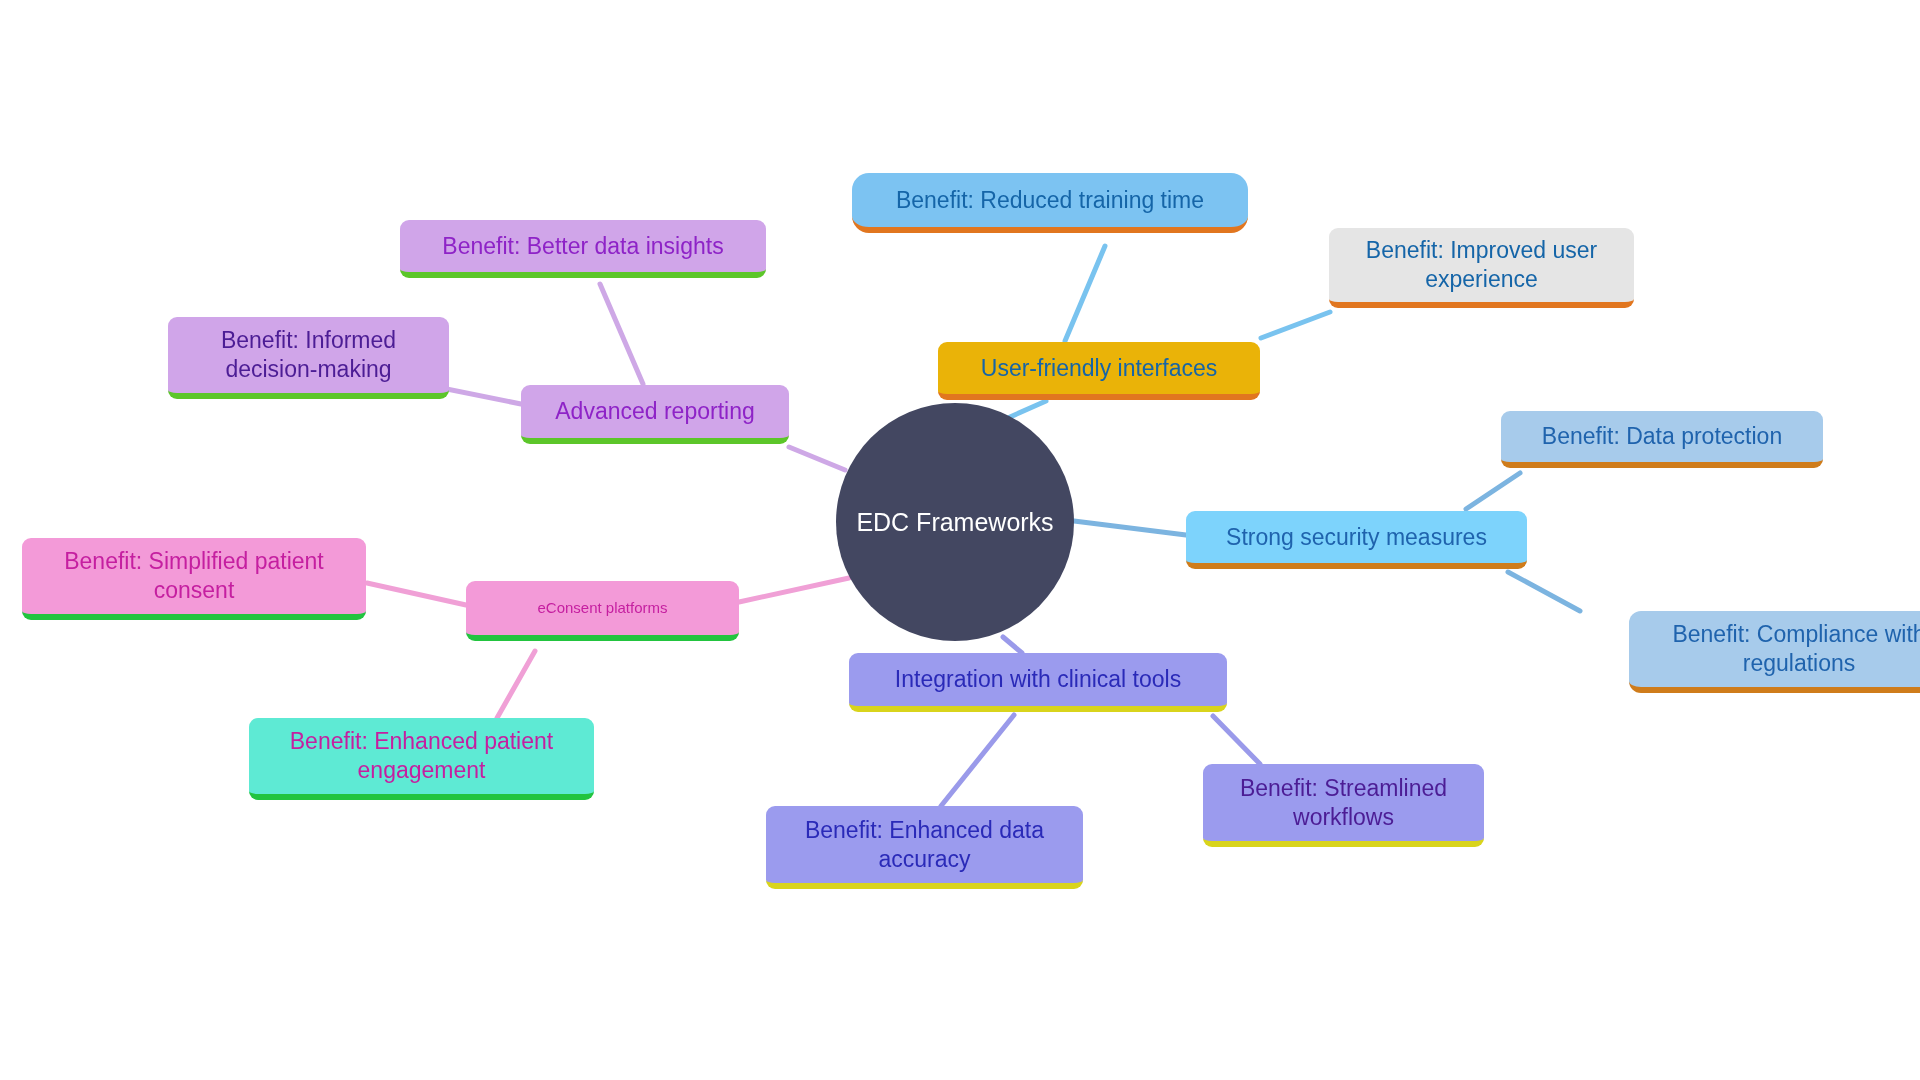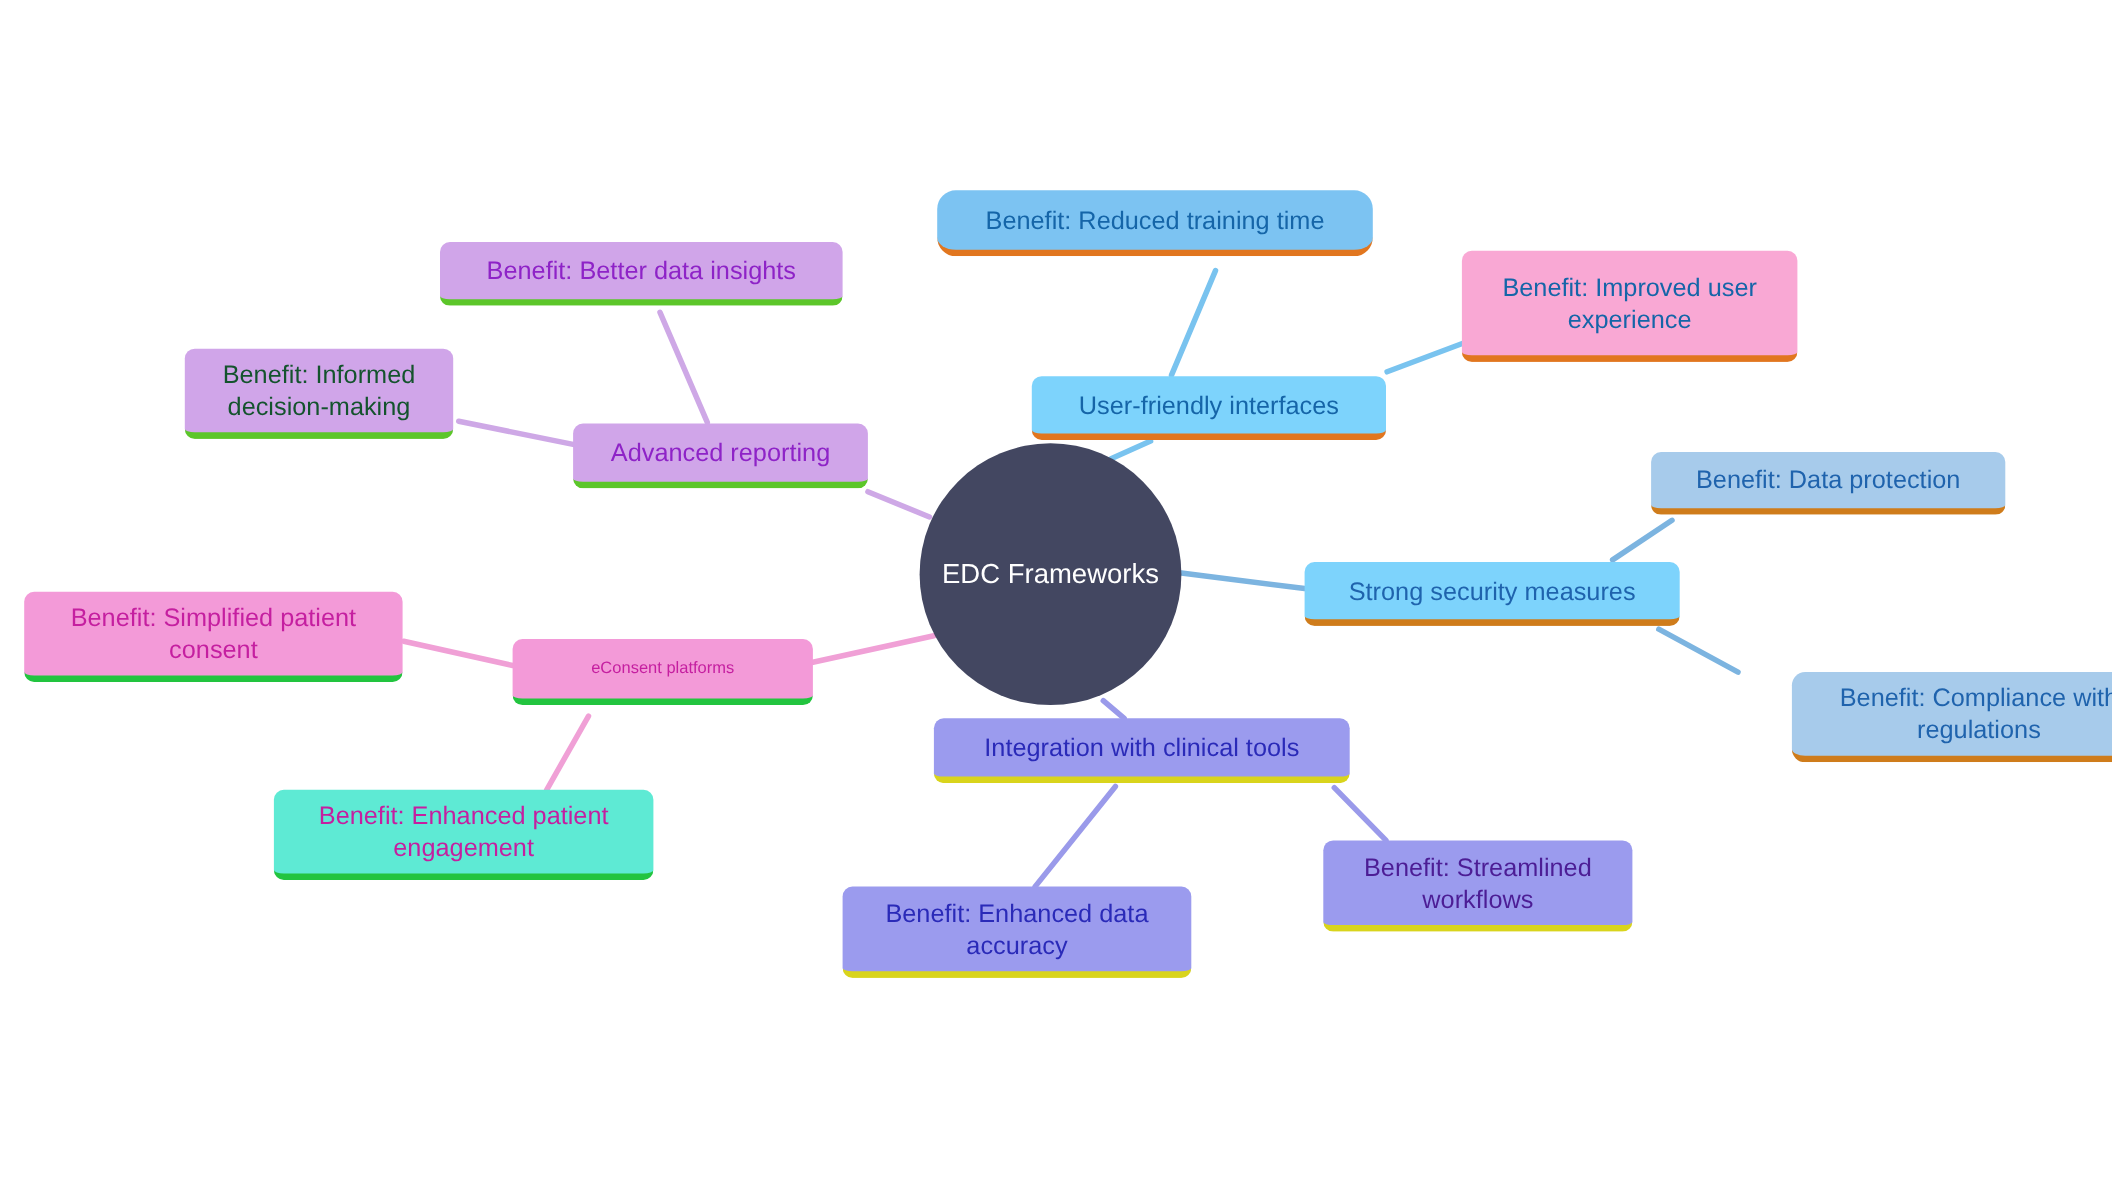--- a/index.html
+++ b/index.html
@@ -65,31 +65,31 @@
       <line x1="466" y1="605" x2="367" y2="583" stroke="#f0a0d6" stroke-width="5" stroke-linecap="round"></line>
       <line x1="535" y1="651" x2="497" y2="718" stroke="#f0a0d6" stroke-width="5" stroke-linecap="round"></line>
       <line x1="1003" y1="637" x2="1022" y2="653" stroke="#9a9aea" stroke-width="5" stroke-linecap="round"></line>
       <line x1="1014" y1="715" x2="941" y2="806" stroke="#9a9aea" stroke-width="5" stroke-linecap="round"></line>
       <line x1="1213" y1="716" x2="1260" y2="764" stroke="#9a9aea" stroke-width="5" stroke-linecap="round"></line>
     </svg>
   <div id="node-layer">
       <div class="center-node" style="left: 836px; top: 403px; width: 238px; height: 238px; background: rgb(67, 71, 97); color: rgb(255, 255, 255); font-size: 25px;">
         <span class="label">EDC Frameworks</span>
       </div>
-      <div class="node" style="left: 938px; top: 342px; width: 322px; height: 58px; background: #7dd3fc; color: rgb(21, 101, 168); font-size: 23px; border-bottom: 6px solid rgb(225, 118, 31);"><span class="label">User-friendly interfaces</span></div>
+      <div class="node" style="left: 938px; top: 342px; width: 322px; height: 58px; background: #eab308; color: rgb(21, 101, 168); font-size: 23px; border-bottom: 6px solid rgb(225, 118, 31);"><span class="label">User-friendly interfaces</span></div>
       <div class="node" style="left: 852px; top: 173px; width: 396px; height: 60px; background: rgb(124, 195, 242); color: rgb(21, 101, 168); font-size: 23px; border-bottom: 6px solid rgb(225, 118, 31); border-radius: 17px;"><span class="label">Benefit: Reduced training time</span></div>
-      <div class="node" style="left: 1329px; top: 228px; width: 305px; height: 101px; background: #f9a8d4; color: rgb(21, 101, 168); font-size: 23px; border-bottom: 6px solid rgb(225, 118, 31);"><span class="label">Benefit: Improved user
+      <div class="node" style="left: 1329px; top: 228px; width: 305px; height: 80px; background: #e5e5e5; color: rgb(21, 101, 168); font-size: 23px; border-bottom: 6px solid rgb(225, 118, 31);"><span class="label">Benefit: Improved user
 experience</span></div>
       <div class="node" style="left: 1186px; top: 511px; width: 341px; height: 58px; background: #7dd3fc; color: rgb(31, 99, 173); font-size: 23px; border-bottom: 6px solid rgb(207, 124, 27);"><span class="label">Strong security measures</span></div>
       <div class="node" style="left: 1501px; top: 411px; width: 322px; height: 57px; background: rgb(167, 203, 235); color: rgb(31, 99, 173); font-size: 23px; border-bottom: 6px solid rgb(207, 124, 27);"><span class="label">Benefit: Data protection</span></div>
       <div class="node" style="left: 1629px; top: 611px; width: 340px; height: 82px; background: rgb(167, 203, 235); color: rgb(31, 99, 173); font-size: 23px; border-bottom: 6px solid rgb(207, 124, 27); border-radius: 12px;"><span class="label">Benefit: Compliance with
 regulations</span></div>
       <div class="node" style="left: 521px; top: 385px; width: 268px; height: 59px; background: rgb(208, 165, 233); color: rgb(142, 35, 199); font-size: 23px; border-bottom: 6px solid rgb(92, 198, 42);"><span class="label">Advanced reporting</span></div>
       <div class="node" style="left: 400px; top: 220px; width: 366px; height: 58px; background: rgb(208, 165, 233); color: rgb(142, 35, 199); font-size: 23px; border-bottom: 6px solid rgb(92, 198, 42);"><span class="label">Benefit: Better data insights</span></div>
-      <div class="node" style="left: 168px; top: 317px; width: 244px; height: 82px; background: rgb(208, 165, 233); color: #14532d; font-size: 23px; border-bottom: 6px solid rgb(92, 198, 42);"><span class="label">Benefit: Informed
+      <div class="node" style="left: 168px; top: 317px; width: 281px; height: 82px; background: rgb(208, 165, 233); color: #4c1d95; font-size: 23px; border-bottom: 6px solid rgb(92, 198, 42);"><span class="label">Benefit: Informed
 decision-making</span></div>
       <div class="node" style="left: 466px; top: 581px; width: 273px; height: 60px; background: rgb(243, 154, 216); color: rgb(197, 31, 160); font-size: 15px; border-bottom: 6px solid rgb(34, 196, 63);"><span class="label">eConsent platforms</span></div>
       <div class="node" style="left: 22px; top: 538px; width: 344px; height: 82px; background: rgb(243, 154, 216); color: rgb(197, 31, 160); font-size: 23px; border-bottom: 6px solid rgb(34, 196, 63);"><span class="label">Benefit: Simplified patient
 consent</span></div>
       <div class="node" style="left: 249px; top: 718px; width: 345px; height: 82px; background: #5eead4; color: rgb(197, 31, 160); font-size: 23px; border-bottom: 6px solid rgb(34, 196, 63);"><span class="label">Benefit: Enhanced patient
 engagement</span></div>
       <div class="node" style="left: 849px; top: 653px; width: 378px; height: 59px; background: rgb(155, 155, 238); color: rgb(42, 42, 184); font-size: 23px; border-bottom: 6px solid rgb(217, 212, 28);"><span class="label">Integration with clinical tools</span></div>
       <div class="node" style="left: 766px; top: 806px; width: 317px; height: 83px; background: rgb(155, 155, 238); color: rgb(42, 42, 184); font-size: 23px; border-bottom: 6px solid rgb(217, 212, 28);"><span class="label">Benefit: Enhanced data
 accuracy</span></div>
       <div class="node" style="left: 1203px; top: 764px; width: 281px; height: 83px; background: rgb(155, 155, 238); color: #4c1d95; font-size: 23px; border-bottom: 6px solid rgb(217, 212, 28);"><span class="label">Benefit: Streamlined

